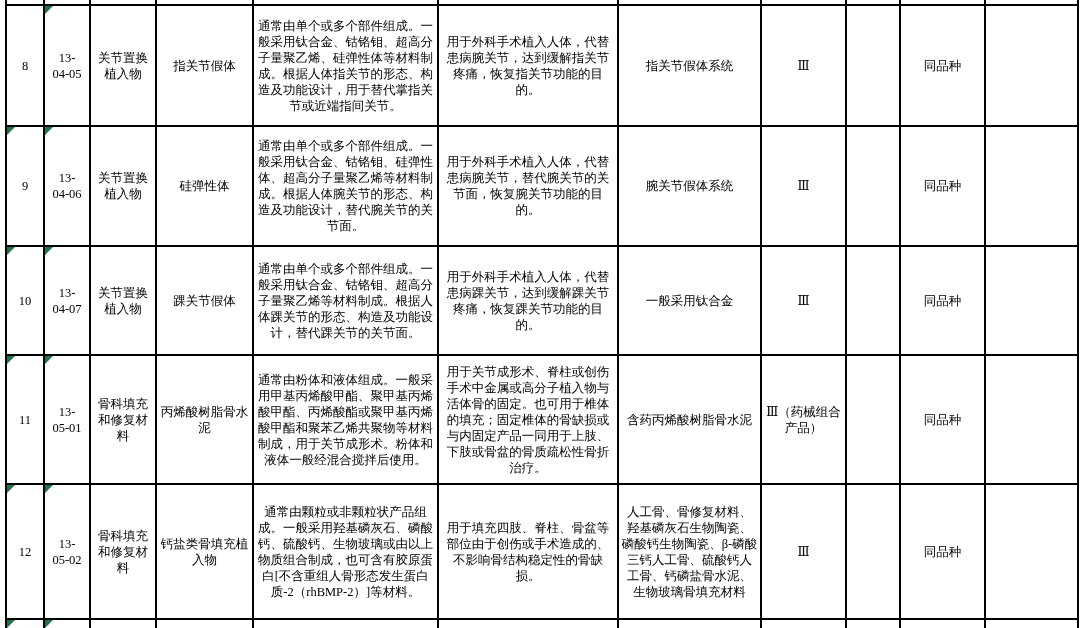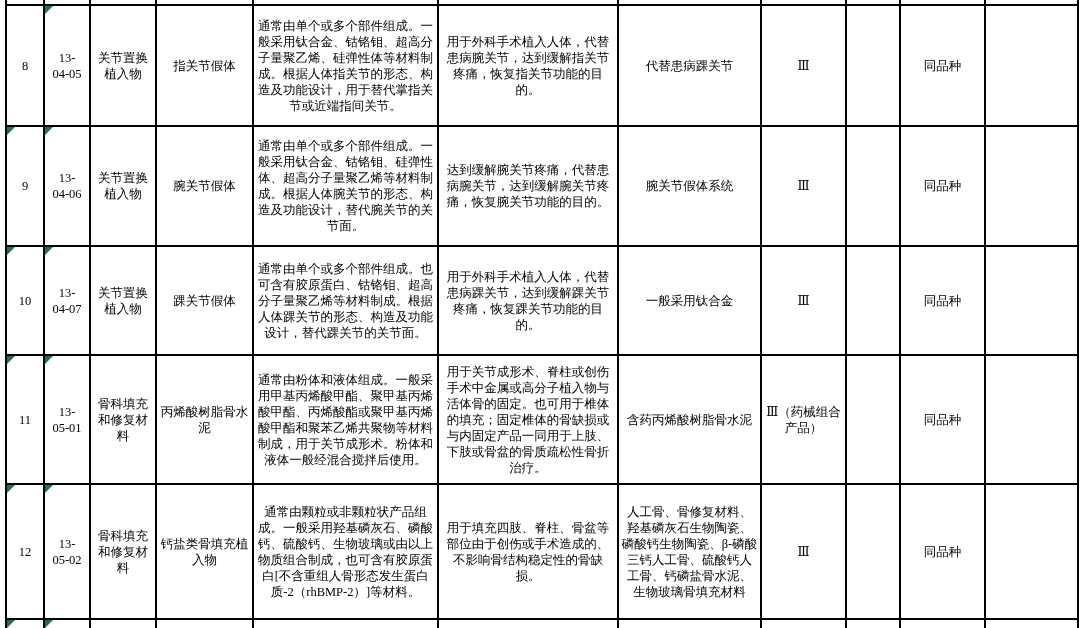--- a/index.html
+++ b/index.html
@@ -85,49 +85,49 @@
     </tr>
 
     <tr style="height:121px">
       <td class="c-num">8</td>
       <td class="c-code"><span class="tri"></span>13-
 04-05</td>
       <td class="c-cat">关节置换植入物</td>
       <td class="c-name">指关节假体</td>
       <td class="c-desc">通常由单个或多个部件组成。一般采用钛合金、钴铬钼、超高分子量聚乙烯、硅弹性体等材料制成。根据人体指关节的形态、构造及功能设计，用于替代掌指关节或近端指间关节。</td>
       <td class="c-use">用于外科手术植入人体，代替患病腕关节，达到缓解指关节疼痛，恢复指关节功能的目的。</td>
-      <td class="c-ex">代替患病踝关节</td>
+      <td class="c-ex">指关节假体系统</td>
       <td class="c-class">Ⅲ</td>
       <td></td>
       <td class="c-eval">同品种</td>
       <td></td>
     </tr>
 
     <tr style="height:120px">
       <td class="c-num"><span class="tri"></span>9</td>
       <td class="c-code"><span class="tri"></span>13-
 04-06</td>
       <td class="c-cat">关节置换植入物</td>
-      <td class="c-name">腕关节假体</td>
+      <td class="c-name">硅弹性体</td>
       <td class="c-desc">通常由单个或多个部件组成。一般采用钛合金、钴铬钼、硅弹性体、超高分子量聚乙烯等材料制成。根据人体腕关节的形态、构造及功能设计，替代腕关节的关节面。</td>
-      <td class="c-use">达到缓解腕关节疼痛，代替患病腕关节，达到缓解腕关节疼痛，恢复腕关节功能的目的。</td>
+      <td class="c-use">用于外科手术植入人体，代替患病腕关节，替代腕关节的关节面，恢复腕关节功能的目的。</td>
       <td class="c-ex">腕关节假体系统</td>
       <td class="c-class">Ⅲ</td>
       <td></td>
       <td class="c-eval">同品种</td>
       <td></td>
     </tr>
 
     <tr style="height:109px">
       <td class="c-num"><span class="tri"></span>10</td>
       <td class="c-code"><span class="tri"></span>13-
 04-07</td>
       <td class="c-cat">关节置换植入物</td>
       <td class="c-name">踝关节假体</td>
-      <td class="c-desc">通常由单个或多个部件组成。也可含有胶原蛋白、钴铬钼、超高分子量聚乙烯等材料制成。根据人体踝关节的形态、构造及功能设计，替代踝关节的关节面。</td>
+      <td class="c-desc">通常由单个或多个部件组成。一般采用钛合金、钴铬钼、超高分子量聚乙烯等材料制成。根据人体踝关节的形态、构造及功能设计，替代踝关节的关节面。</td>
       <td class="c-use">用于外科手术植入人体，代替患病踝关节，达到缓解踝关节疼痛，恢复踝关节功能的目的。</td>
       <td class="c-ex">一般采用钛合金</td>
       <td class="c-class">Ⅲ</td>
       <td></td>
       <td class="c-eval">同品种</td>
       <td></td>
     </tr>
 
     <tr style="height:129px">
       <td class="c-num"><span class="tri"></span>11</td>

